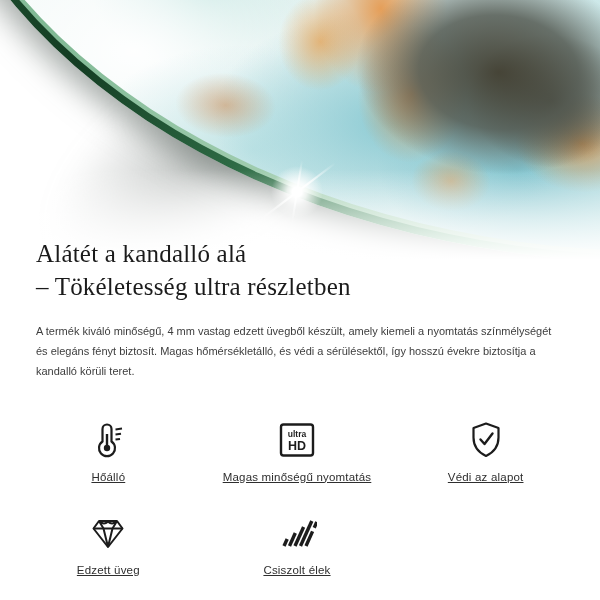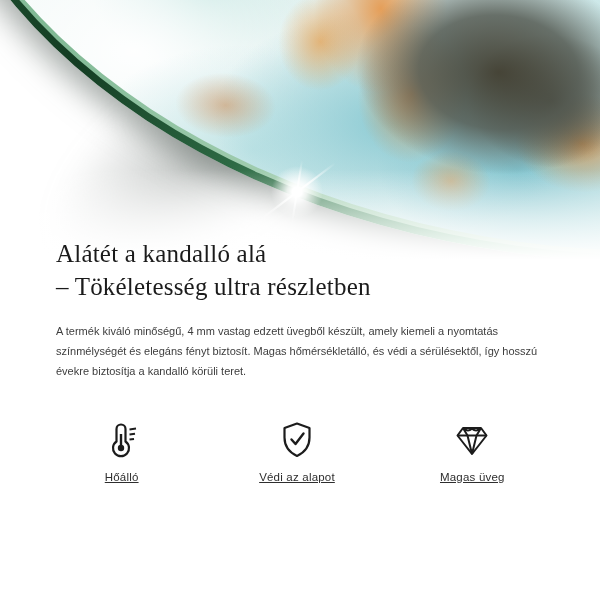--- a/index.html
+++ b/index.html
@@ -57,21 +57,21 @@
   .sparkle-glow{
     position:absolute;inset:0;
     background:radial-gradient(circle at 50% 50%, #fff 0 5px, rgba(255,255,255,.85) 10px, rgba(255,255,255,0) 26px);
   }
   .sparkle-ray{position:absolute;background:linear-gradient(to bottom, rgba(255,255,255,0), #fff 45%, #fff 55%, rgba(255,255,255,0));}
   .ray-v{left:33px;top:2px;width:2px;height:64px;transform:rotate(9deg);}
   .ray-h{left:-14px;top:33px;width:96px;height:2px;
     background:linear-gradient(to right, rgba(255,255,255,0), #fff 45%, #fff 55%, rgba(255,255,255,0));
     transform:rotate(-37deg);}
   
-  .content{position:relative;z-index:2;margin-top:237px;padding:0 56px;}
+  .content{position:relative;z-index:2;margin-top:237px;padding:0 36px;}
   h1{
     margin:0 0 17px 0;
     font-family:"Liberation Serif","DejaVu Serif",serif;font-weight:400;
     font-size:25px;line-height:1.33;color:var(--title-color,#1b1b1b);
     letter-spacing:.2px;
   }
   .description{
     margin:0;max-width:528px;
     font-size:11px;line-height:1.85;color:var(--text-color,#3d3d3d);
   }
@@ -118,20 +118,30 @@
           <line x1="19" y1="14" x2="19" y2="25.5" stroke-width="2.4"></line>
           <circle cx="19" cy="28" r="3.2" fill="currentColor" stroke="none"></circle>
           <line x1="27.5" y1="9.6" x2="34" y2="8.6" stroke-width="2"></line>
           <line x1="27.5" y1="14.6" x2="33" y2="13.8" stroke-width="2"></line>
           <line x1="27.5" y1="19.6" x2="32" y2="19" stroke-width="2"></line>
         </svg>
       </div>
       <div class="feature-label">Hőálló</div>
     </div>
 
+    <div class="feature">
+      <div class="icon-wrap">
+        <svg width="40" height="40" viewBox="0 0 40 40" fill="none" stroke="currentColor" stroke-width="2.4">
+          <rect x="4" y="4.5" width="32" height="31" rx="2.5"></rect>
+          <text class="badge-text" x="20" y="17" font-size="8.5" text-anchor="middle" stroke="none">ultra</text>
+          <text class="badge-text" x="20" y="30" font-size="12.5" text-anchor="middle" stroke="none">HD</text>
+        </svg>
+      </div>
+      <div class="feature-label">Magas minőségű nyomtatás</div>
+    </div>
 
     <div class="feature">
       <div class="icon-wrap">
         <svg width="40" height="40" viewBox="0 0 40 40" fill="none" stroke="currentColor" stroke-width="2.2" stroke-linejoin="round">
           <path d="M20 3.5 L32.5 8 V17.5 C32.5 26.5 27.2 32.6 20 36 C12.8 32.6 7.5 26.5 7.5 17.5 V8 Z"></path>
           <polyline points="14.5 19.5 18.5 24 26.5 13.5" stroke-width="2.4" stroke-linecap="round"></polyline>
         </svg>
       </div>
       <div class="feature-label">Védi az alapot</div>
     </div>
@@ -139,19 +149,31 @@
     <div class="feature">
       <div class="icon-wrap">
         <svg width="40" height="40" viewBox="0 0 40 40" fill="none" stroke="currentColor" stroke-width="2" stroke-linejoin="round">
           <path d="M11 8 L29 8 L34.5 15.5 L20 34 L5.5 15.5 Z"></path>
           <path d="M5.5 15.5 L34.5 15.5"></path>
           <path d="M11 8 Q15.5 12.5 20 8.8 Q24.5 12.5 29 8"></path>
           <path d="M11 8 L15.5 15.5 L20 34"></path>
           <path d="M29 8 L24.5 15.5 L20 34"></path>
         </svg>
       </div>
-      <div class="feature-label">Magas üveg</div>
+      <div class="feature-label">Edzett üveg</div>
     </div>
 
+    <div class="feature">
+      <div class="icon-wrap">
+        <svg width="40" height="40" viewBox="0 0 40 40" fill="none" stroke="currentColor" stroke-width="3.4">
+          <line x1="7" y1="33" x2="10.2" y2="26"></line>
+          <line x1="12.5" y1="33" x2="18.3" y2="20"></line>
+          <line x1="18" y1="33" x2="26.6" y2="14"></line>
+          <line x1="23.5" y1="33" x2="34.8" y2="8"></line>
+          <line x1="29" y1="33" x2="39.8" y2="9" stroke-dasharray="16 4 20"></line>
+        </svg>
+      </div>
+      <div class="feature-label">Csiszolt élek</div>
+    </div>
 
 
   </section>
 </main>
 
 </body></html>

